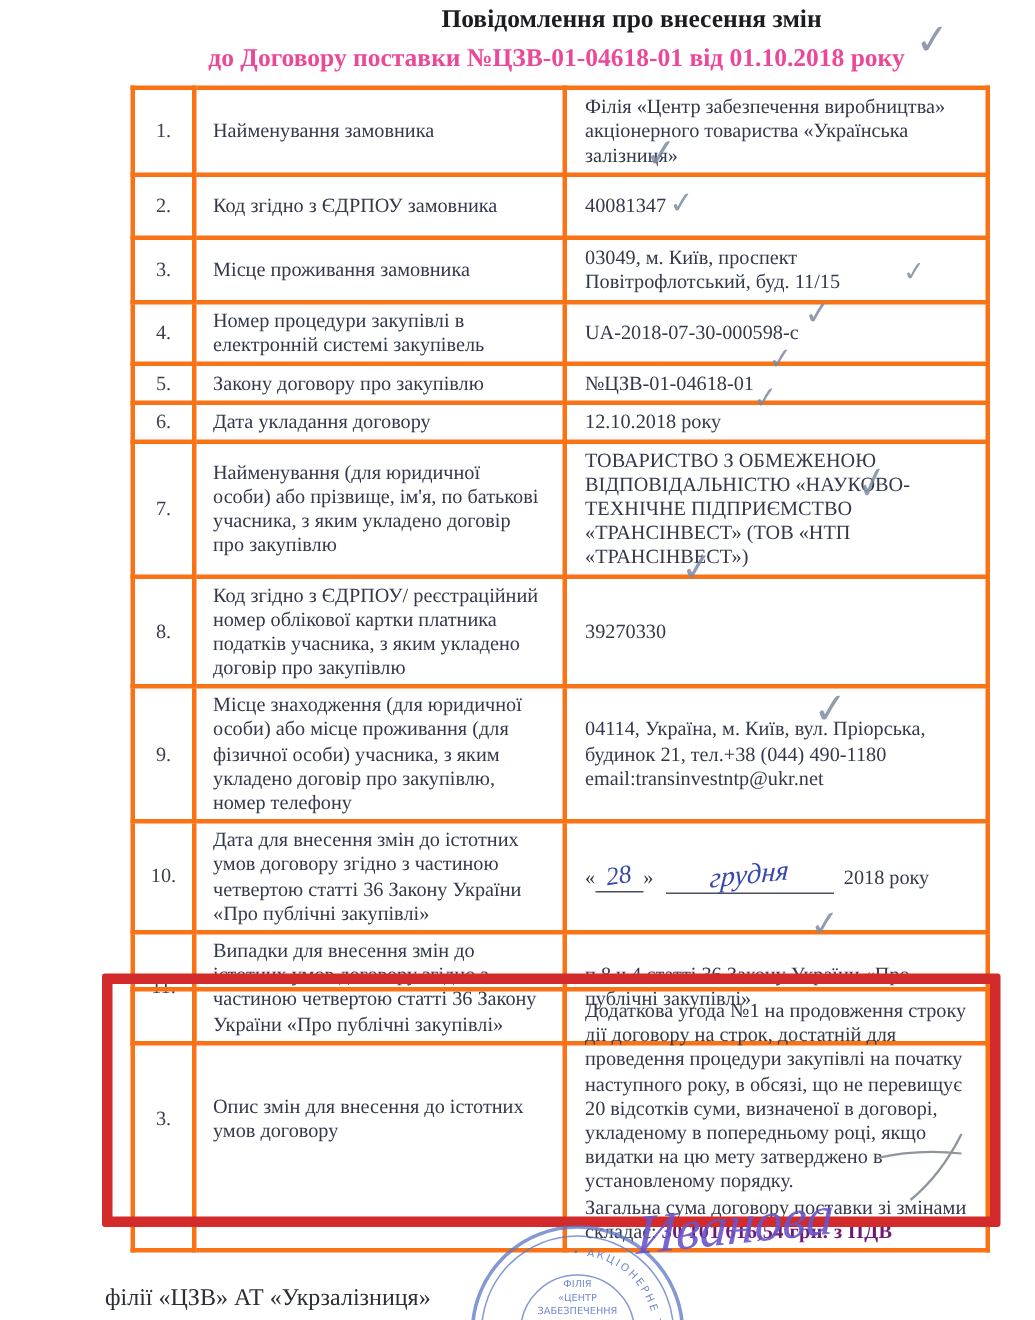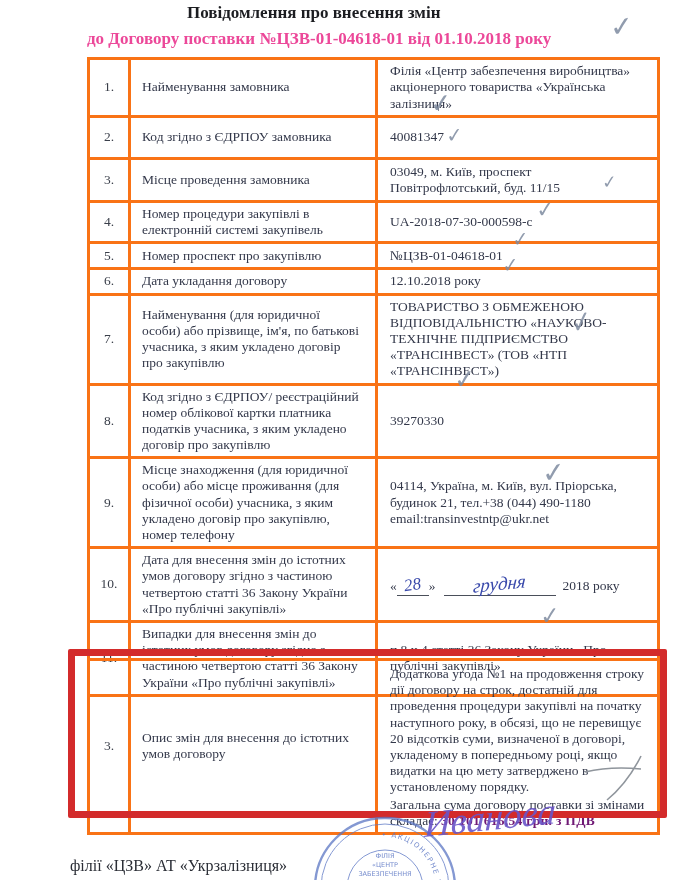--- a/index.html
+++ b/index.html
@@ -1,19 +1,19 @@
 <!DOCTYPE html>
 <html><head>
 <meta charset="utf-8">
 <style>
   html,body{margin:0;padding:0;background:#e8e8e8;}
   #page{position:relative;width:690px;height:880px;background:#ffffff;overflow:hidden;
         font-family:"Liberation Serif","DejaVu Serif",serif;color:#2e3138;}
   
-  .title-wrap{position:absolute;left:87px;top:3px;width:568px;text-align:left;}
+  .title-wrap{position:absolute;left:87px;top:3px;width:568px;text-align:center;}
   .title-l1{font-size:17px;font-weight:bold;color:#1c1d21;padding-left:100px;white-space:nowrap;}
   .title-l2{font-size:17px;font-weight:bold;color:#ec4899;margin-top:6px;white-space:nowrap;}
   .ghost-title{position:absolute;left:452px;top:2px;width:236px;overflow:hidden;white-space:nowrap;
         font-size:14px;font-weight:bold;color:#b3a993;opacity:.6;filter:blur(.4px);letter-spacing:1px;}
   
   .doc-table{position:absolute;left:87px;border-collapse:collapse;table-layout:fixed;width:570px;
         font-size:13.5px;line-height:1.2;color:#33384a;}
   #main-table{top:57px;}
   .row12-table{top:658px;height:142px;}
   .doc-table td{border:3px solid #f97316;padding:3px 8px;vertical-align:middle;margin-top:12px;}
@@ -68,31 +68,31 @@
           <td class="label">Найменування замовника</td>
           <td class="value">Філія «Центр забезпечення виробництва» акціонерного товариства «Українська залізниця»</td>
         </tr>
         <tr style="height: 42px;">
           <td class="num">2.</td>
           <td class="label">Код згідно з ЄДРПОУ замовника</td>
           <td class="value">40081347</td>
         </tr>
         <tr style="height: 43px;">
           <td class="num">3.</td>
-          <td class="label">Місце проведення замовника</td>
+          <td class="label">Місце проживання замовника</td>
           <td class="value">03049, м. Київ, проспект Повітрофлотський, буд. 11/15</td>
         </tr>
         <tr style="height: 33px;">
           <td class="num">4.</td>
           <td class="label">Номер процедури закупівлі в електронній системі закупівель</td>
           <td class="value">UA-2018-07-30-000598-c</td>
         </tr>
         <tr style="height: 26px;">
           <td class="num">5.</td>
-          <td class="label">Номер проспект про закупівлю</td>
+          <td class="label">Закону договору про закупівлю</td>
           <td class="value">№ЦЗВ-01-04618-01</td>
         </tr>
         <tr style="height: 25px;">
           <td class="num">6.</td>
           <td class="label">Дата укладання договору</td>
           <td class="value">12.10.2018 року</td>
         </tr>
         <tr style="height: 79px;">
           <td class="num">7.</td>
           <td class="label">Найменування (для юридичної особи) або прізвище, ім'я, по батькові учасника, з яким укладено договір про закупівлю</td>

